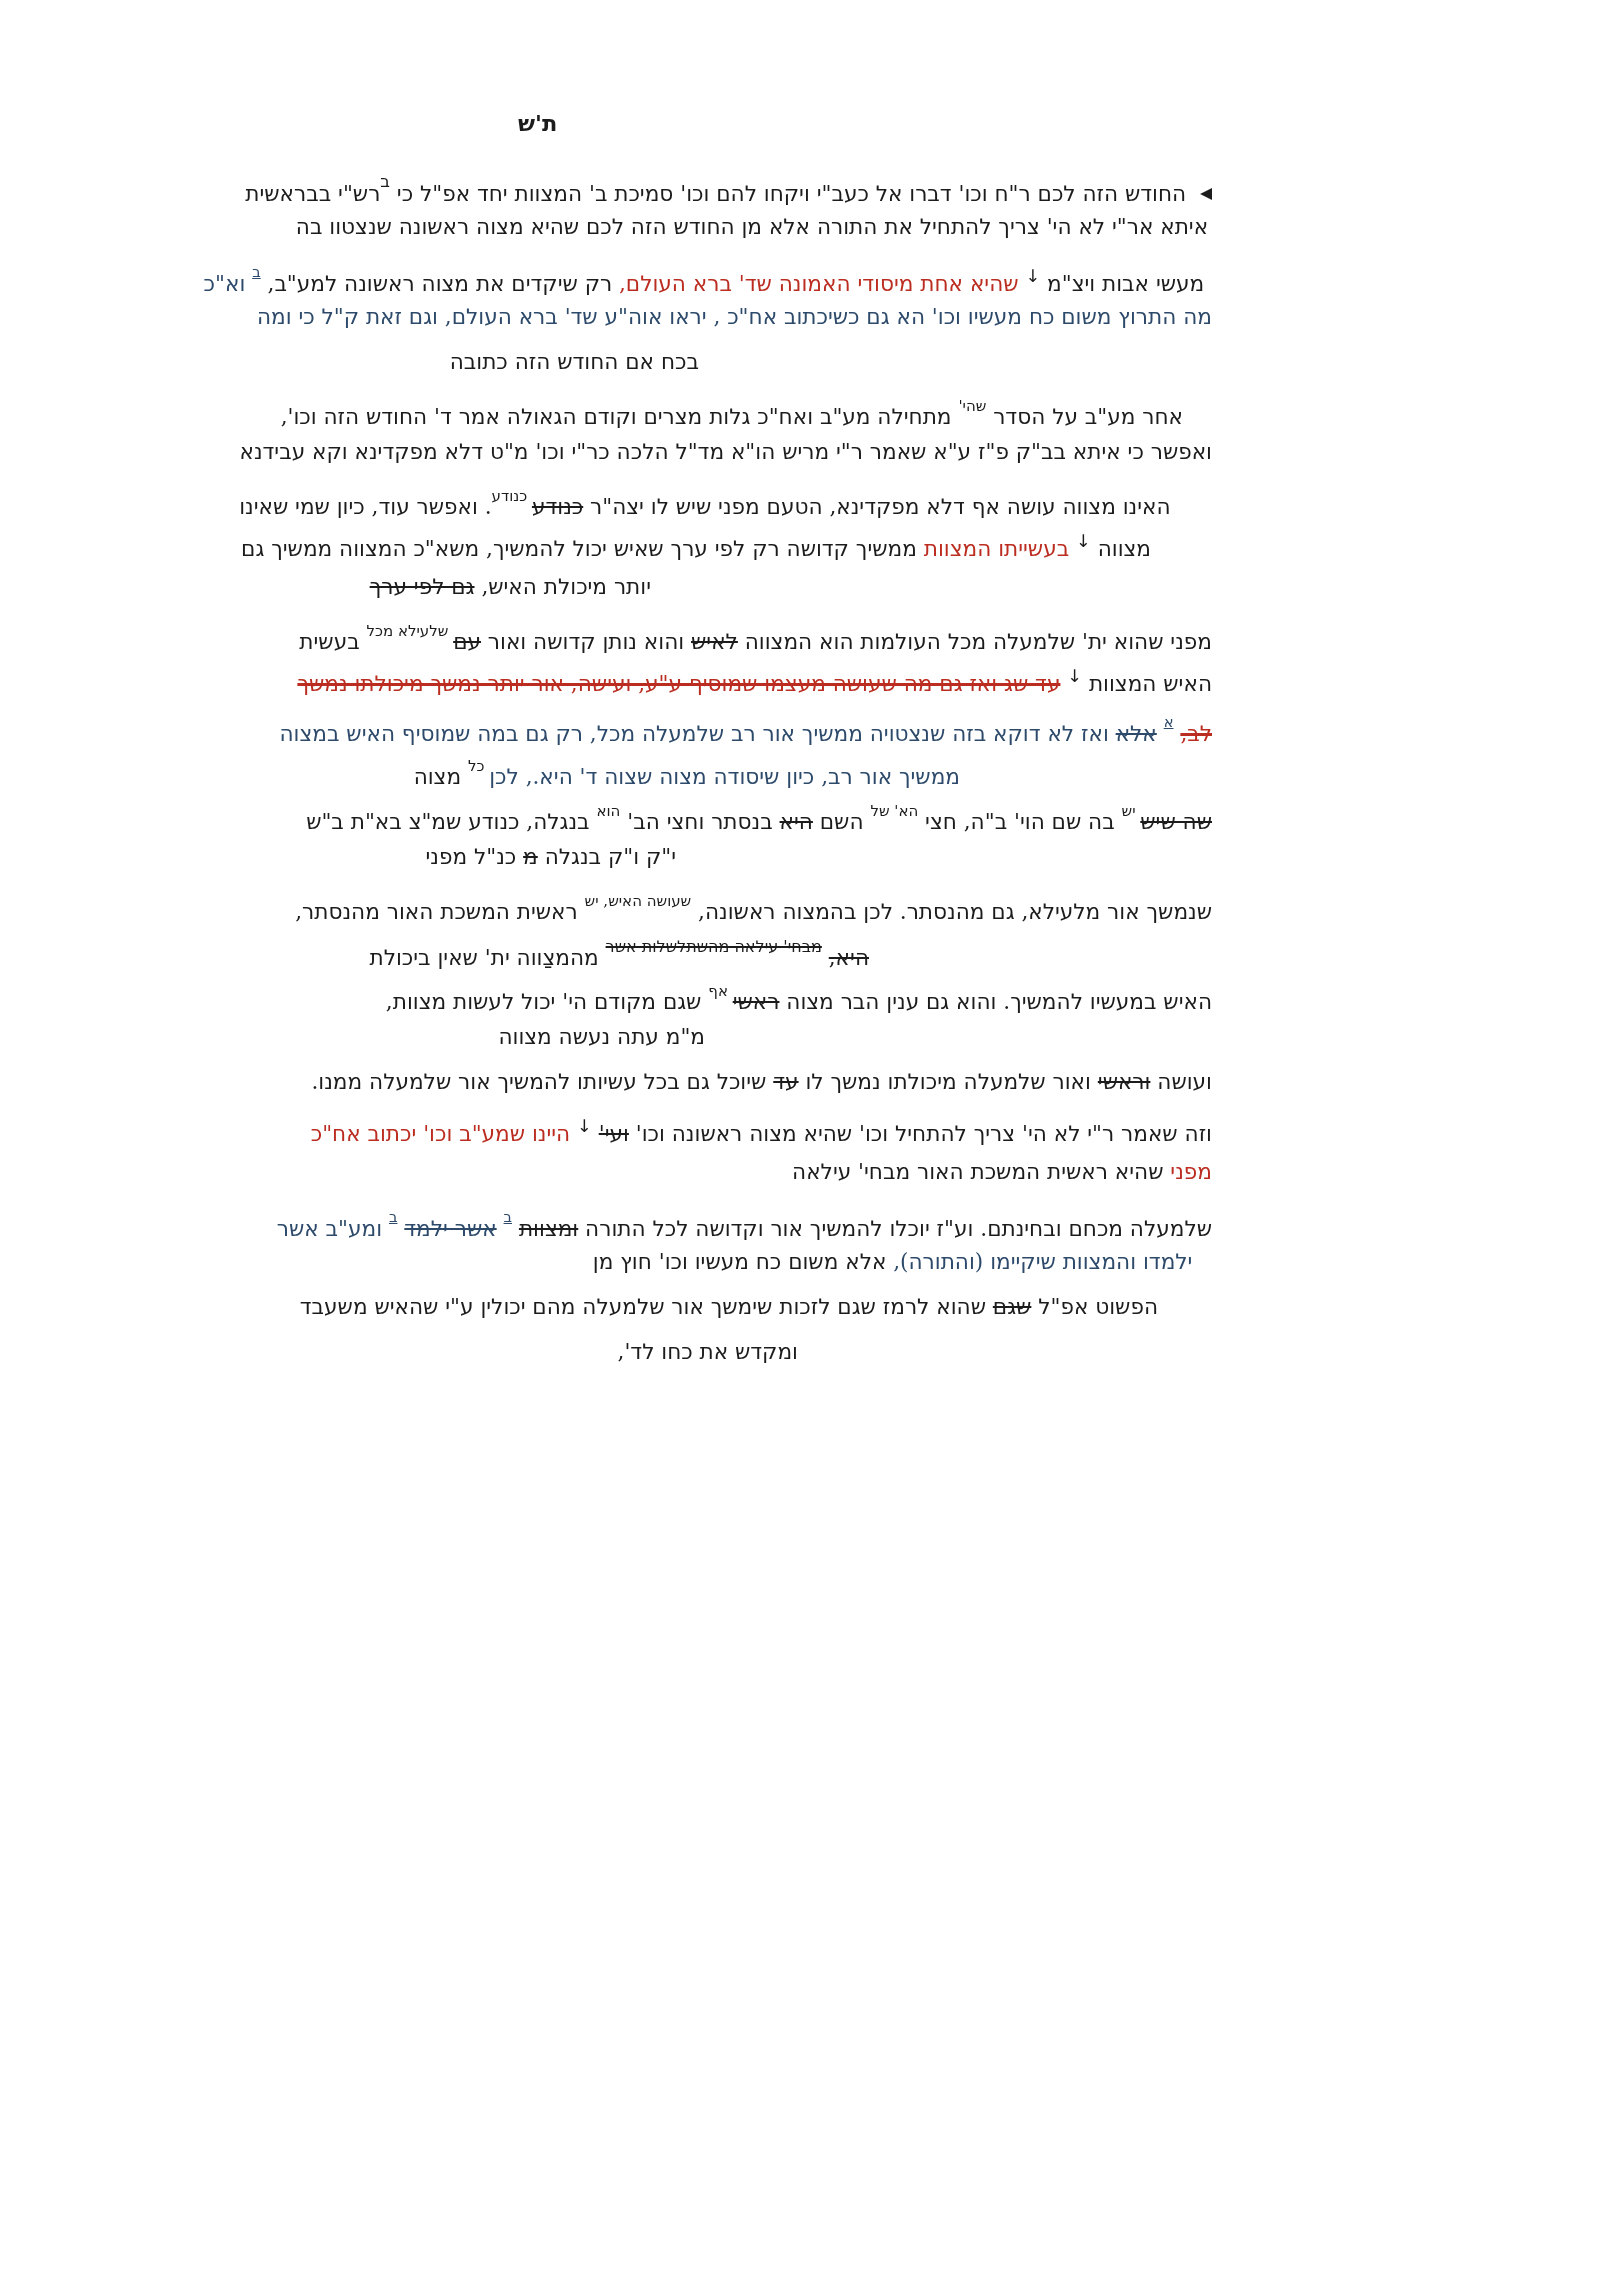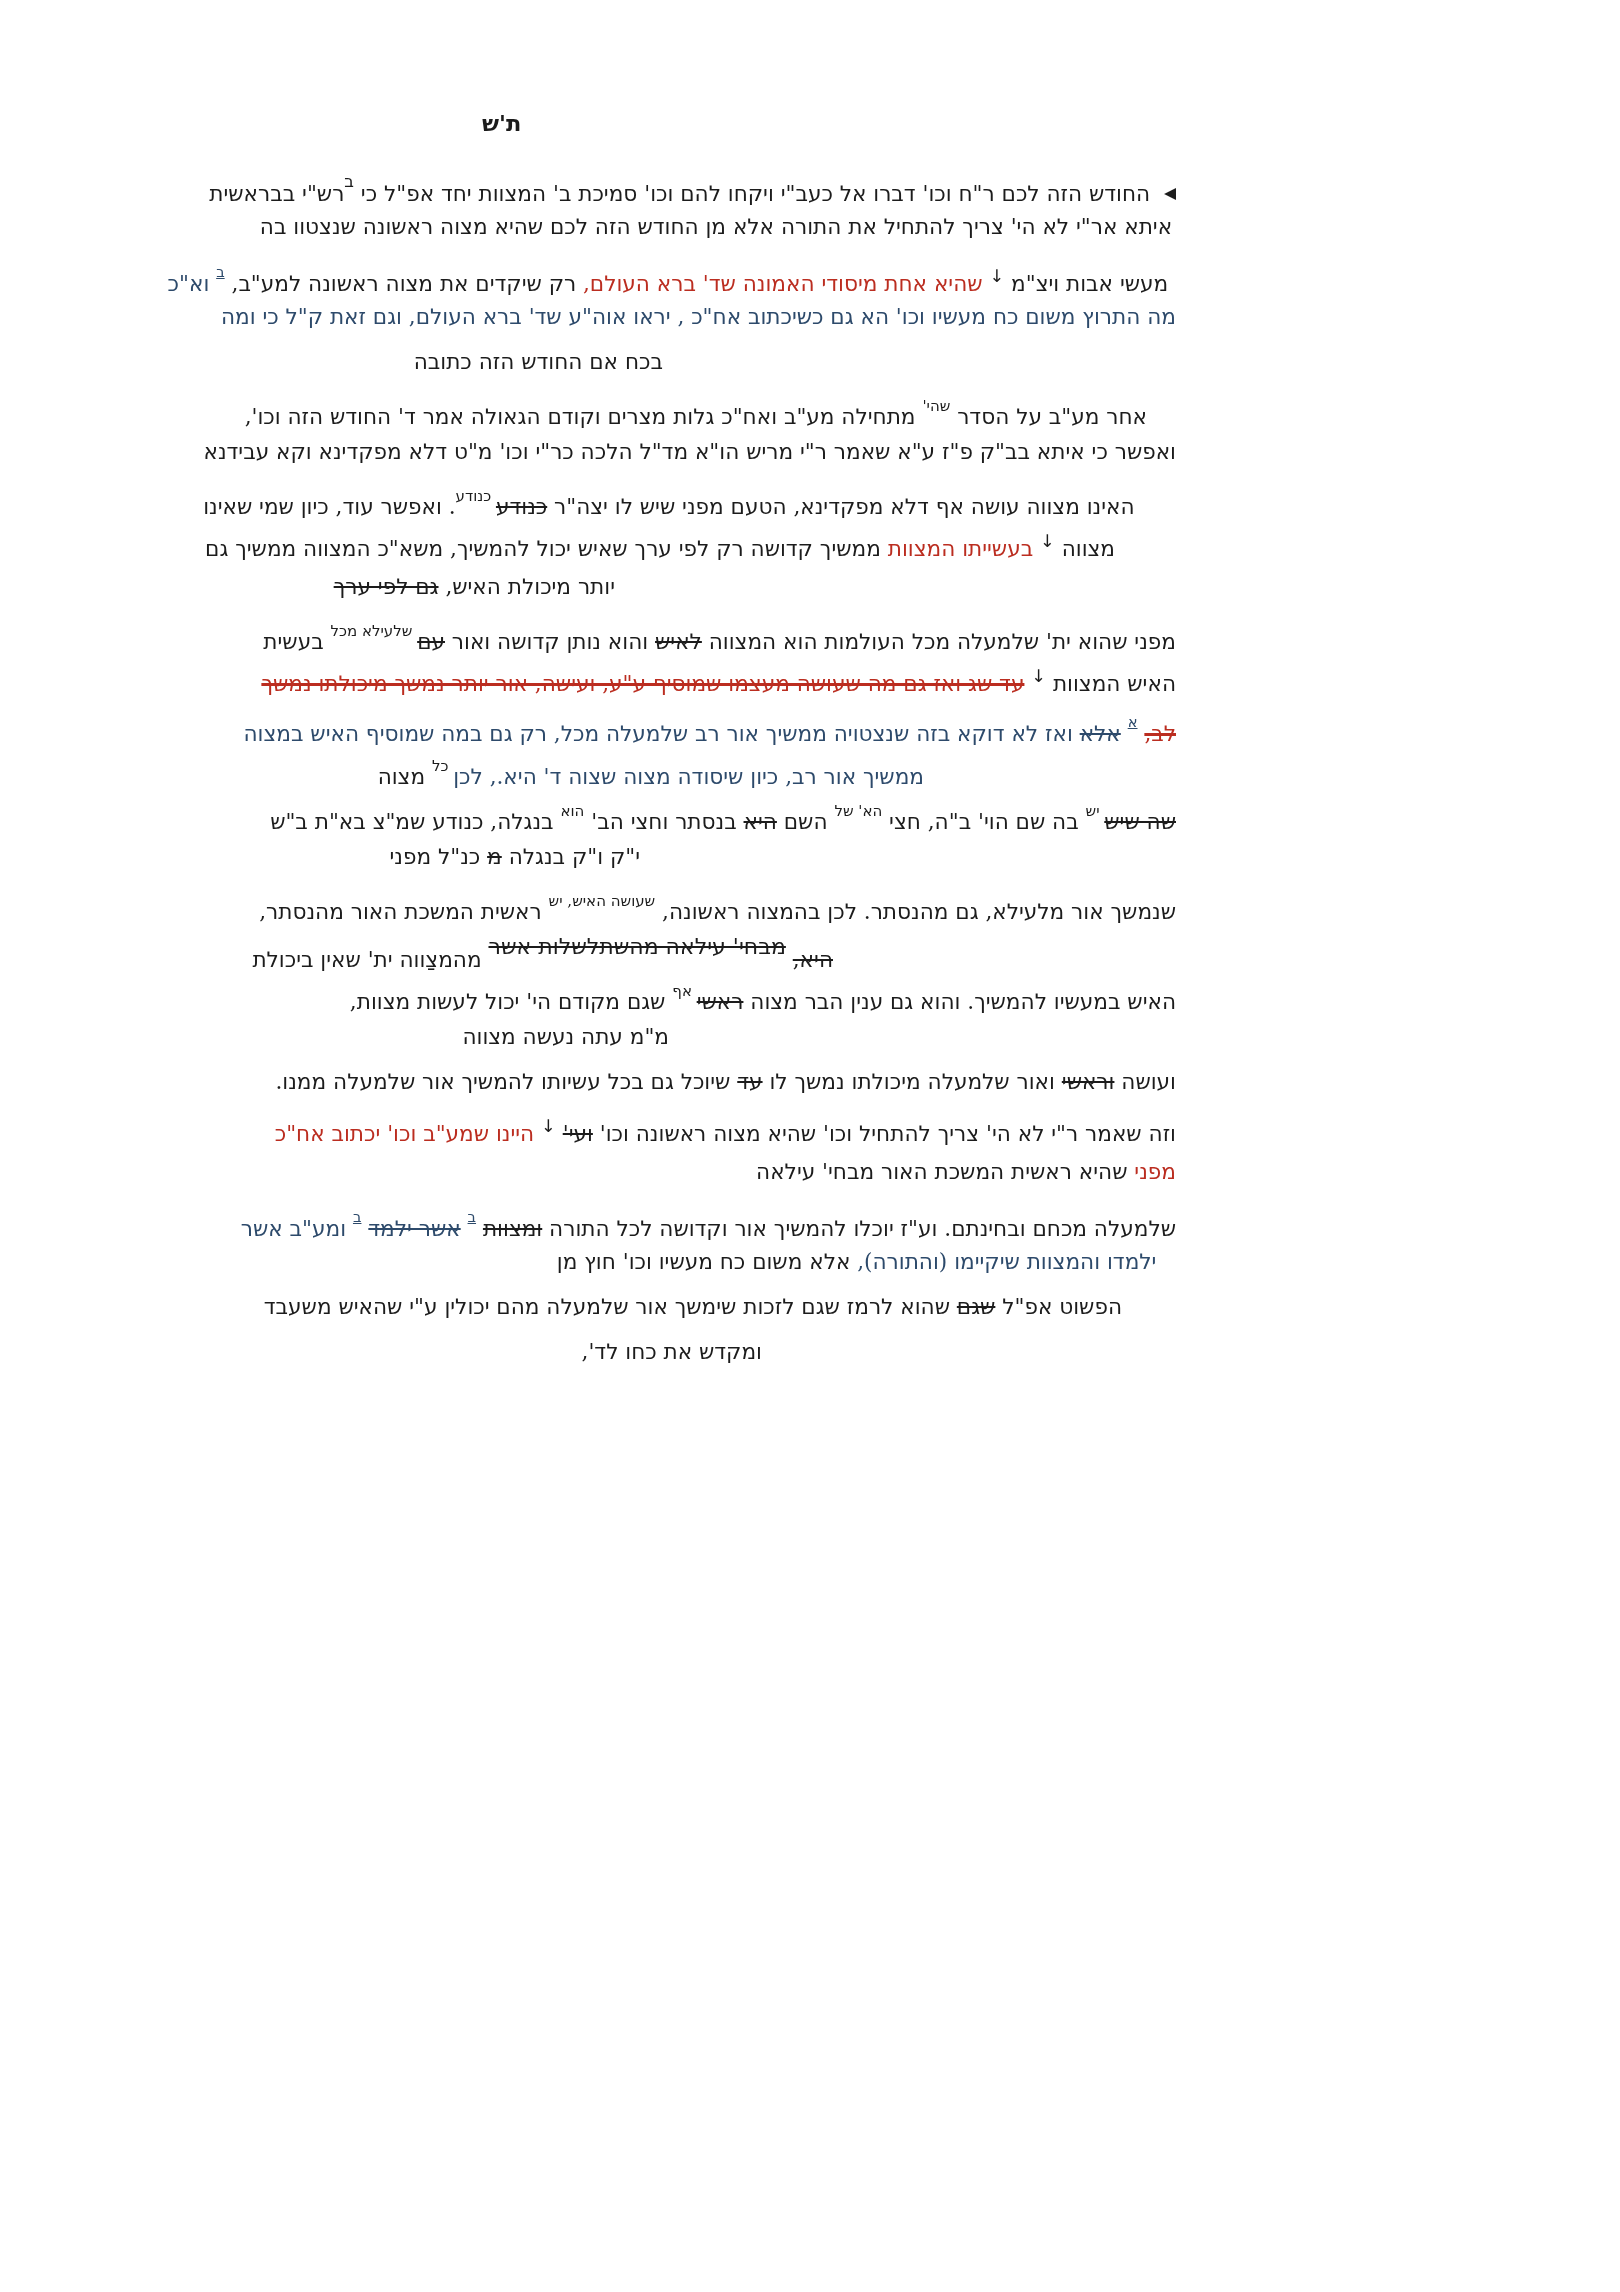--- a/index.html
+++ b/index.html
@@ -2,21 +2,21 @@
 <html lang="he" style="--ink: #1c1c1c; --red: #bb2d20; --blue: #2d4a6b;"><head>
 <meta charset="utf-8">
 <style>
   html,body{margin:0;padding:0;}
   body{
     width:1620px;height:2293px;
     background:#ffffff;
     font-family:"DejaVu Serif","DejaVu Sans",serif;
     overflow:hidden;
   }
-  .page{position:relative;width:1460px;height:2293px;background:#ffffff;}
+  .page{position:relative;width:1460px;height:2293px;background:#ffffff;margin-left:36px;}
   .page-label{
     position:absolute;left:482px;top:110px;
     font-size:22.5px;font-weight:bold;color:var(--ink,#1c1c1c);
     direction:rtl;
   }
   .text-block{
     position:absolute;top:159px;right:284px;
     direction:rtl;text-align:right;
   }
   .line{
@@ -25,21 +25,21 @@
     font-size:21.6px;
     color:var(--ink,#1c1c1c);
   }
   .seg-t{color:var(--ink,#1c1c1c);}
   .seg-r{color:var(--red,#bb2d20);}
   .seg-b{color:var(--blue,#2d4a6b);}
   .seg-ts{color:var(--ink,#1c1c1c);text-decoration:line-through;text-decoration-thickness:2px;}
   .seg-rs{color:var(--red,#bb2d20);text-decoration:line-through;text-decoration-thickness:2.5px;}
   .seg-bs{color:var(--blue,#2d4a6b);text-decoration:line-through;text-decoration-thickness:2px;}
   .seg-sup{color:var(--ink,#1c1c1c);font-size:15px;vertical-align:12.7px;}
-  .seg-sups{color:var(--ink,#1c1c1c);font-size:22px;vertical-align:12.7px;text-decoration:line-through;text-decoration-thickness:2px;}
+  .seg-sups{color:var(--ink,#1c1c1c);font-size:16px;vertical-align:12.7px;text-decoration:line-through;text-decoration-thickness:2px;}
   .seg-ref{color:var(--blue,#2d4a6b);font-size:14.7px;vertical-align:13.7px;text-decoration:underline;}
   .seg-refk{color:var(--ink,#1c1c1c);font-size:16.7px;vertical-align:13.7px;}
   .seg-arrow{color:var(--ink,#1c1c1c);font-size:17.6px;vertical-align:8.8px;font-family:"DejaVu Sans",sans-serif;}
   .seg-tri{color:var(--ink,#1c1c1c);font-size:15.7px;vertical-align:2.9px;font-family:"DejaVu Sans",sans-serif;}
 </style>
 </head>
 <body>
 
 <div class="page">
   <div class="page-label">ת'ש</div>

